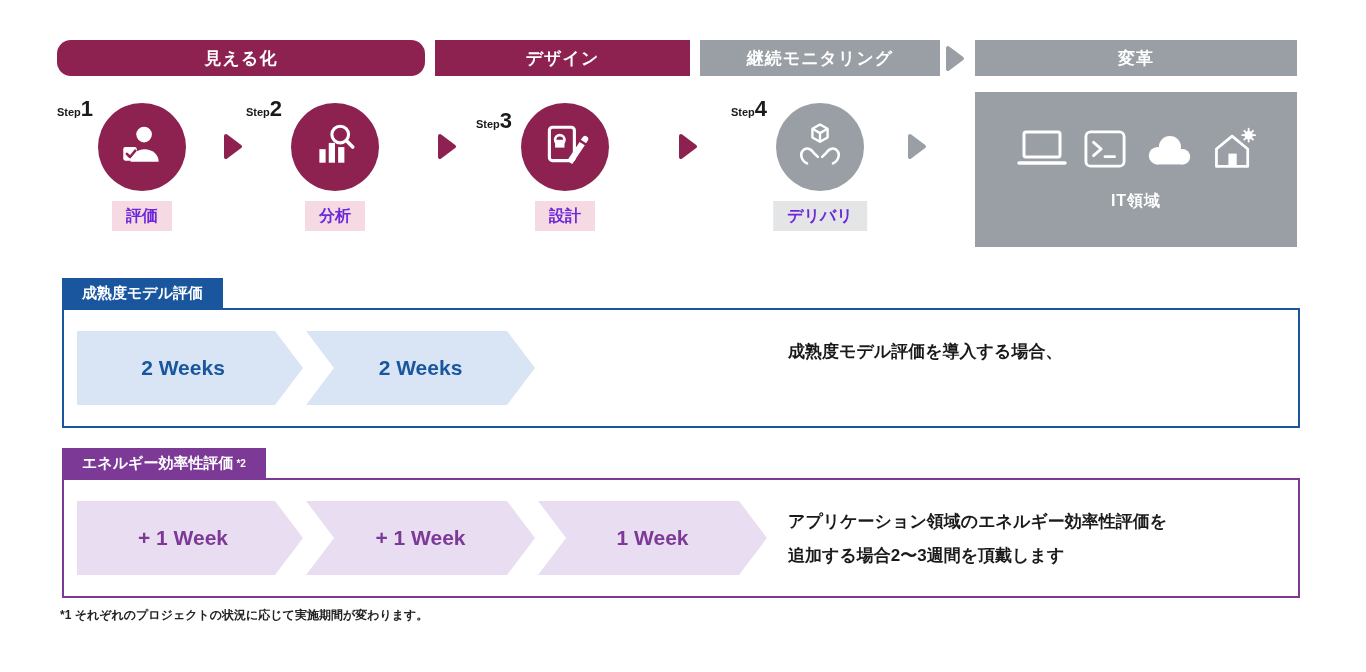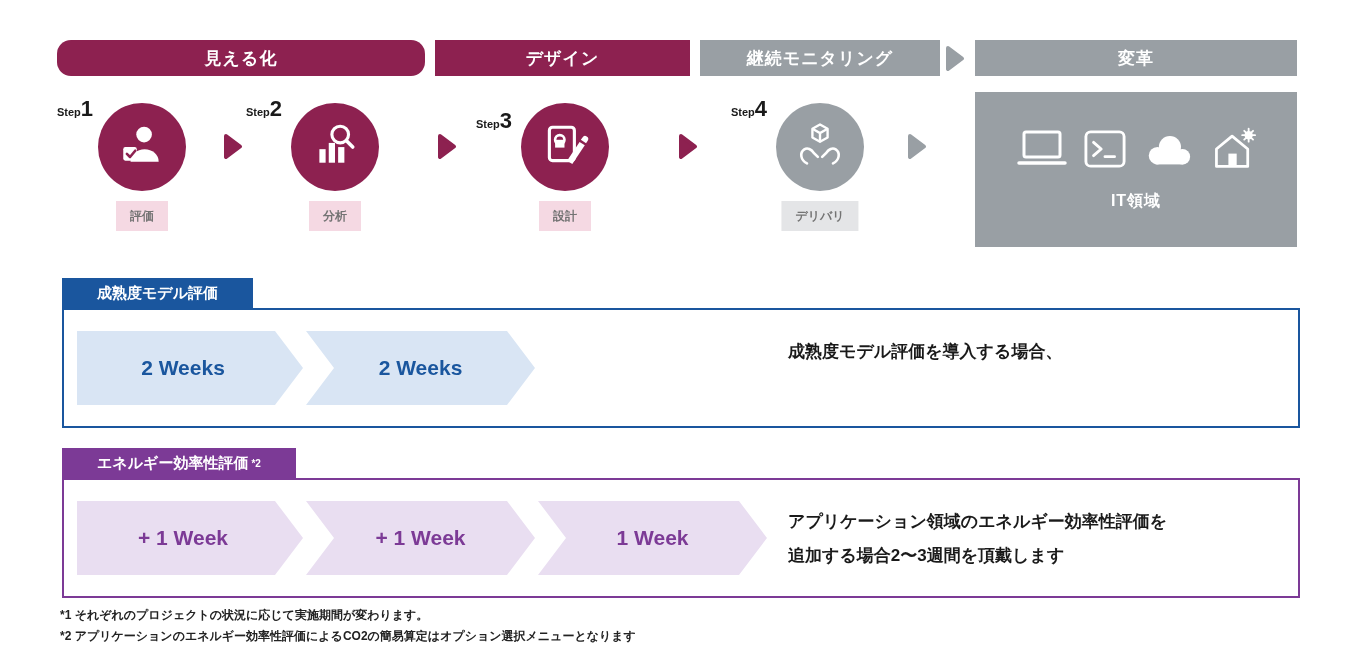--- a/index.html
+++ b/index.html
@@ -31,34 +31,34 @@
   .step-num{font-size:22px;}
   .st1{left:57px;top:96px;} .st2{left:246px;top:96px;} .st3{left:476px;top:108px;} .st4{left:731px;top:96px;}
 
   .circle{position:absolute;width:88px;height:88px;border-radius:50%;display:flex;align-items:center;justify-content:center;}
   .c1{left:98px;top:103px;background:var(--maroon);}
   .c2{left:291px;top:103px;background:var(--maroon);}
   .c3{left:521px;top:103px;background:var(--maroon);}
   .c4{left:776px;top:103px;background:var(--gray);}
 
   .step-label{position:absolute;top:201px;height:30px;padding:0 14px;display:flex;align-items:center;
-              font-weight:700;font-size:12px;color:#737373;background:var(--pink);transform:translateX(-50%);white-space:nowrap;}
+              font-weight:700;font-size:16px;color:#6d28d9;background:var(--pink);transform:translateX(-50%);white-space:nowrap;}
   .l1{left:142px;} .l2{left:335px;} .l3{left:565px;} .l4{left:820px;background:var(--lightgray);}
 
   .flow-arrow{position:absolute;top:133px;}
   .fa1{left:222px;} .fa2{left:436px;} .fa3{left:677px;} .fa4{left:906px;}
 
   
   .it-box{position:absolute;left:975px;top:92px;width:322px;height:155px;background:var(--gray);
           display:flex;flex-direction:column;align-items:center;justify-content:center;gap:16px;}
   .it-icons{display:flex;align-items:center;gap:16px;}
   .it-label{color:#fff;font-weight:700;font-size:16px;letter-spacing:1px;}
 
   
-  .sec-title{position:absolute;left:62px;height:30px;display:flex;align-items:center;padding:0 35px;
+  .sec-title{position:absolute;left:62px;height:30px;display:flex;align-items:center;padding:0 20px;
              color:#fff;font-weight:700;font-size:15px;white-space:nowrap;text-align:center;}
   .mt-title{top:278px;background:var(--blue);}
   .en-title{top:448px;background:var(--purple);}
   .sec-title sup{font-size:10px;margin-left:3px;}
 
   .sec-box{position:absolute;left:62px;width:1238px;height:120px;background:#fff;}
   .mt-box{top:308px;border:2px solid var(--blue);}
   .en-box{top:478px;border:2px solid var(--purple);}
 
   .chev{position:absolute;height:74px;display:flex;align-items:center;justify-content:center;
@@ -266,16 +266,15 @@
   <div class="chev notch en-chev cp3">
     <span class="chev-text">1 Week</span>
   </div>
   <div class="sec-desc en-desc">
     <div>アプリケーション領域のエネルギー効率性評価を</div>
     <div>追加する場合2〜3週間を頂戴します</div>
   </div>
 
   <div class="footnotes">
     <div>*1 それぞれのプロジェクトの状況に応じて実施期間が変わります。</div>
-    <div>*2 アプリケーションのエネルギー効率性評価によるCO2の簡易算定はオプション選択メニューとなります</div>
   </div>
 
 </div>
 
 </body></html>

